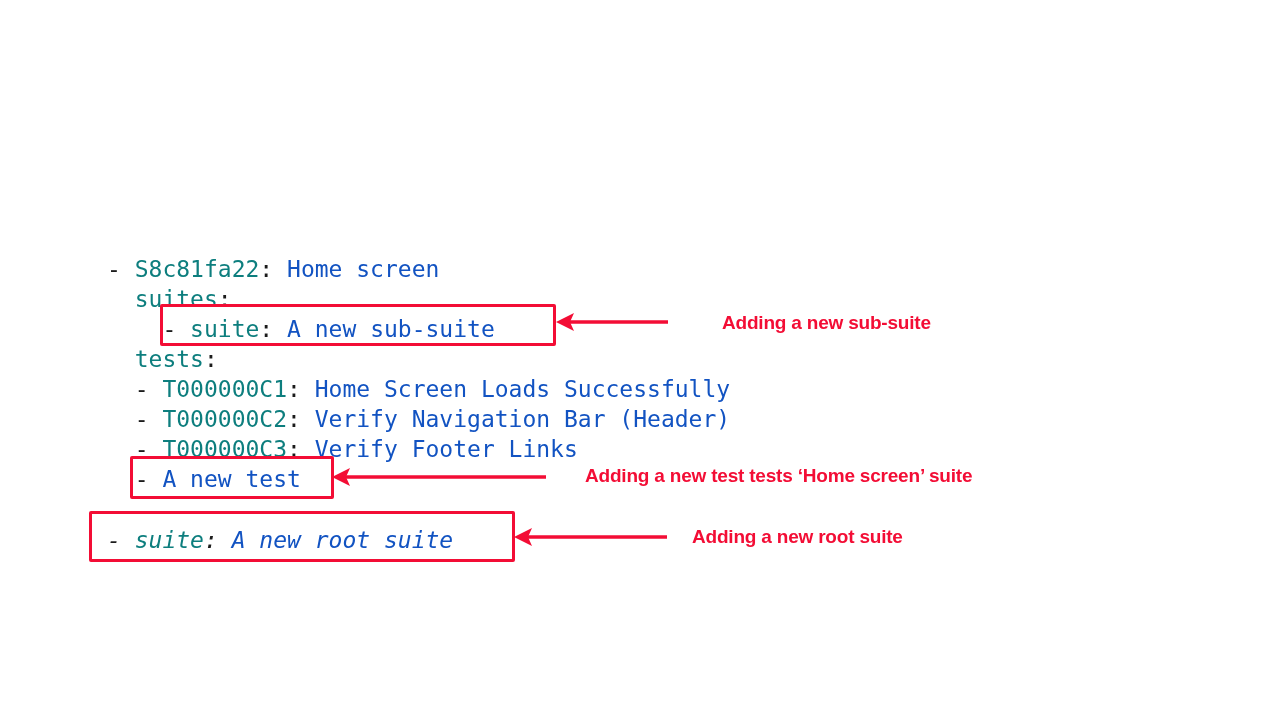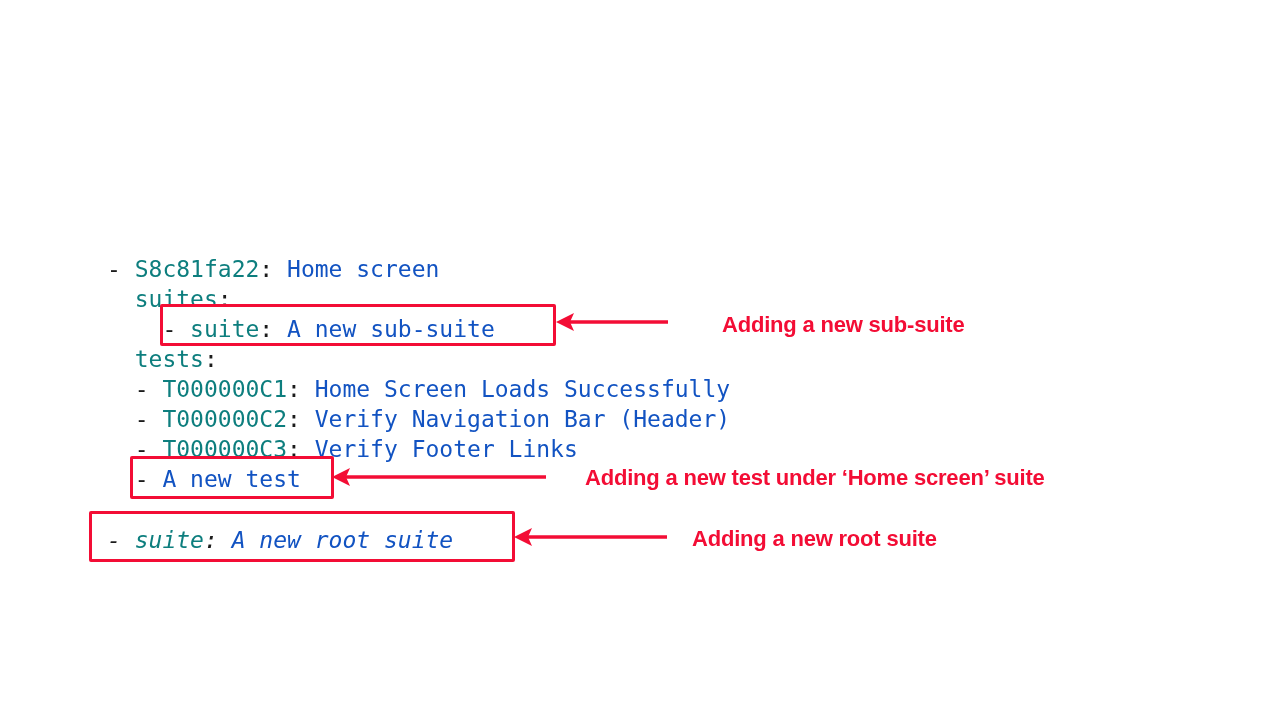--- a/index.html
+++ b/index.html
@@ -46,21 +46,21 @@
     width: 1280px; height: 720px;
     pointer-events: none;
   }
   .arrow-line { stroke: var(--red, #f30d35); stroke-width: 3.5; fill: none; }
   .arrow-head { fill: var(--red, #f30d35); }
 
   .annotation {
     position: absolute;
     font-family: "Liberation Sans", sans-serif;
     font-weight: bold;
-    font-size: 22px;
+    font-size: 19px;
     letter-spacing: -0.2px;
     color: var(--red, #f30d35);
     white-space: nowrap;
   }
   #label-sub-suite  { left: 722px; top: 312px; }
   #label-new-test   { left: 585px; top: 465px; }
   #label-root-suite { left: 692px; top: 526px; }
 </style>
 </head>
 <body>
@@ -87,17 +87,17 @@
       <polygon class="arrow-head" points="332,477 350,468 346,477 350,486"></polygon>
     </g>
     <g>
       <line class="arrow-line" x1="667" y1="537" x2="520" y2="537"></line>
       <polygon class="arrow-head" points="514,537 532,528 528,537 532,546"></polygon>
     </g>
   </svg>
 
   <div class="annotation" id="label-sub-suite">Adding a new sub-suite</div>
 
-  <div class="annotation" id="label-new-test">Adding a new test under ‘Home screen’ suite</div>
+  <div class="annotation" id="label-new-test">Adding a new test tests ‘Home screen’ suite</div>
 
   <div class="annotation" id="label-root-suite">Adding a new root suite</div>
 
 </div>
 
 </body></html>

